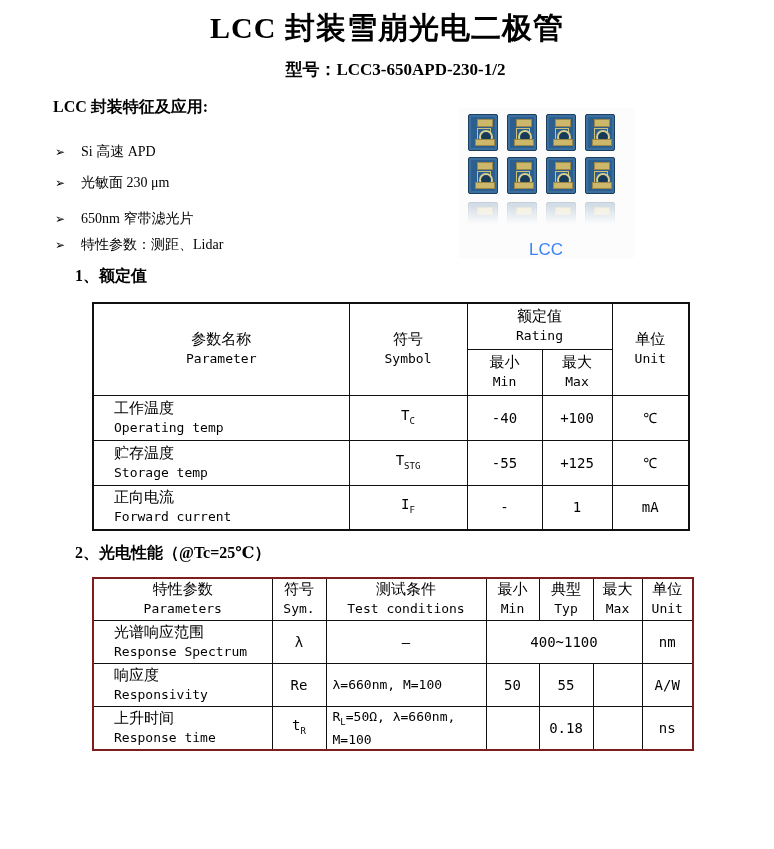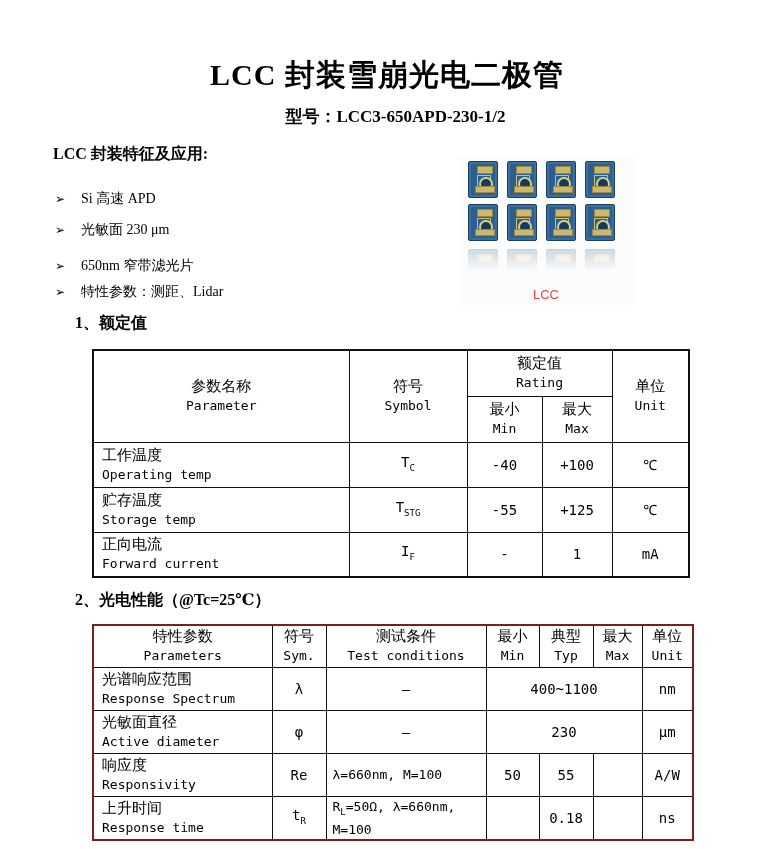--- a/index.html
+++ b/index.html
@@ -28,40 +28,40 @@
     background:#cdb76a; border:1px solid #9a8747; }
   .chip .aperture { position:absolute; left:8px; top:13px; width:14px; height:14px;
     border:1px solid #c9c07a; }
   .chip .aperture::before { content:""; position:absolute; left:1px; top:1px;
     width:10px; height:10px; border-radius:50%; border:2px solid #d8cf8e; background:#163a58; }
   .chip-reflection { position:absolute; left:10px; top:94px; width:156px; height:24px;
     display:flex; gap:9px; opacity:.28; overflow:hidden; }
   .reflect-fade { position:absolute; left:0; top:94px; width:176px; height:26px;
     background:linear-gradient(to bottom, rgba(252,252,252,.15), rgba(252,252,252,1) 85%); }
   .photo-caption { position:absolute; left:0; top:132px; width:176px; text-align:center;
-    font-size:13px; color:#ef4444; font-family:"Liberation Sans","DejaVu Sans",sans-serif; }
+    font-size:17px; color:#3b82f6; font-family:"Liberation Sans","DejaVu Sans",sans-serif; }
 
   .sec-heading { font-size:16px; font-weight:bold; }
 
   table { border-collapse:collapse; table-layout:fixed; }
   td { border:1px solid #101010; text-align:center; vertical-align:middle;
     font-size:15px; line-height:20px; overflow:hidden; }
   .t1 { width:596px; border:2px solid #101010; }
   .t2 { width:600px; border:2px solid #7f1d1d; }
   td .en { font-family:"DejaVu Sans Mono","Liberation Mono",monospace; font-size:13px; }
   td .cn { font-size:15px; }
-  td.name { text-align:left; padding-left:8px; }
+  td.name { text-align:left; padding-left:20px; }
   td.val { font-family:"DejaVu Sans Mono","Liberation Mono",monospace; font-size:14px; }
   td.test { text-align:left; padding-left:6px; font-family:"DejaVu Sans Mono","Liberation Mono",monospace; font-size:13px; line-height:17px; }
   sub { font-size:9px; }
 </style>
 </head>
 <body>
 
-<div style="position:relative; width:774px; height:662px;margin-top:47px;">
+<div style="position:relative; width:774px; height:662px;">
 
   <div class="abs doc-title">LCC 封装雪崩光电二极管</div>
   <div class="abs doc-model">型号：LCC3-650APD-230-1/2</div>
 
   <div class="abs feat-heading" style="top: 97px; left: 53px;">LCC 封装特征及应用:</div>
 
   <div class="abs feat-item" style="top:143px;">
     <span class="arrow">➢</span><span>Si 高速 APD</span>
   </div>
   <div class="abs feat-item" style="top:174px;">
@@ -231,30 +231,20 @@
             <div class="cn">光谱响应范围</div>
             <div class="en">Response Spectrum</div>
           </td>
       <td class="val">λ</td>
       <td class="val">—</td>
       <td class="val" colspan="3">400~1100</td>
       <td class="val">nm</td>
     </tr>
     <tr style="height:43px;">
       <td class="name">
-            <div class="cn">光敏面直径</div>
-            <div class="en">Active diameter</div>
-          </td>
-      <td class="val">φ</td>
-      <td class="val">—</td>
-      <td class="val" colspan="3">230</td>
-      <td class="val">μm</td>
-    </tr>
-    <tr style="height:43px;">
-      <td class="name">
             <div class="cn">响应度</div>
             <div class="en">Responsivity</div>
           </td>
       <td class="val">Re</td>
       <td class="test">λ=660nm, M=100</td>
       <td class="val">50</td>
       <td class="val">55</td>
       <td class="val"></td>
       <td class="val">A/W</td>
     </tr>

